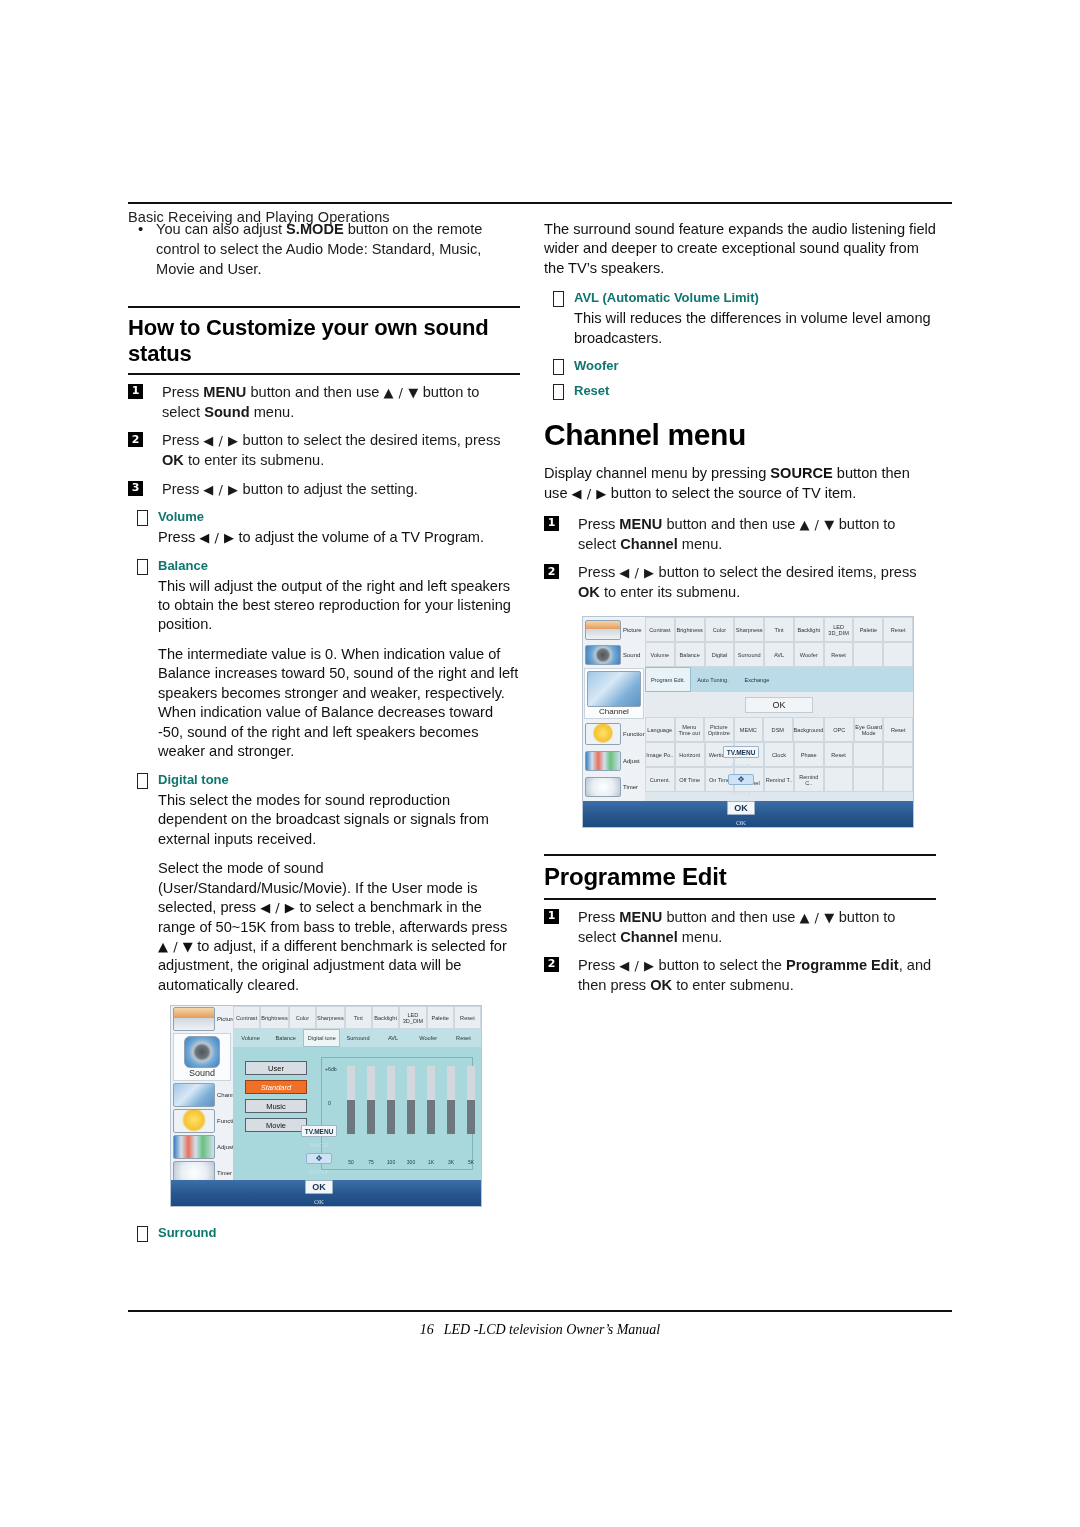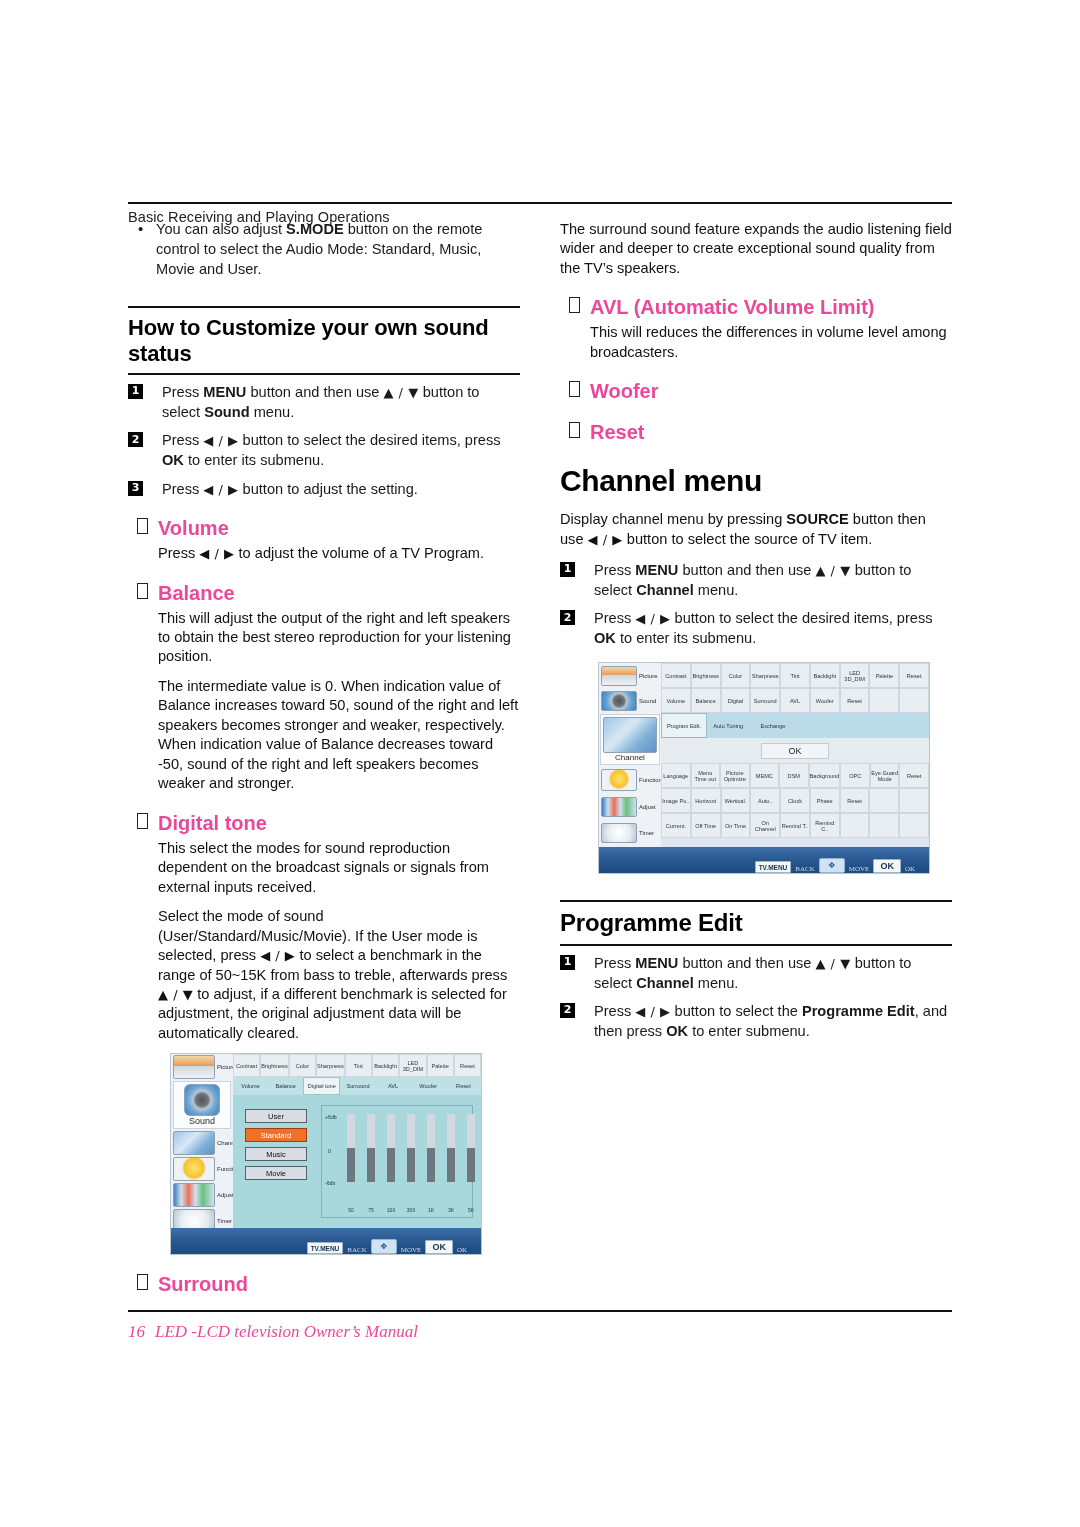--- a/index.html
+++ b/index.html
@@ -22,21 +22,21 @@
     font-size:14.5px; color:#222; letter-spacing:.1px;margin-top:31px;
   }
   .runrule{
     position:absolute; left:0; top:202px; width:824px; height:0;
     border-top:2.2px solid #111;
   }
 
   
   .col{ position:absolute; top:220px; width:392px; }
   .col-left{ left:0; }
-  .col-right{ left:432px; }
+  .col-right{ left:416px; }
 
   p, .bodytext{
     font-size:14.6px; line-height:1.335;
     margin:0 0 12px 0; color:#111;
     text-align:left;
   }
   b,strong{font-weight:bold;}
 
   
   .bullet{
@@ -65,21 +65,21 @@
     position:absolute; left:0; top:1px;
     width:15px;height:15px; background:#000; color:#fff;
     font-size:11px; font-weight:bold;
     display:flex;align-items:center;justify-content:center;
     font-family:"DejaVu Sans", sans-serif;
   }
 
   
   .subhead{
     position:relative; padding-left:30px;
-    font-size:20px; font-weight:bold; margin:18px 0 4px 0; color:#ec4899;
+    font-size:13px; font-weight:bold; margin:10px 0 4px 0; color:#0f766e;
   }
   .subhead .box{
     position:absolute; left:9px; top:1px;
     width:9px;height:14px; border:1.4px solid #222;
   }
   .subbody{
     padding-left:30px; font-size:14.6px; line-height:1.335;
     margin:0 0 10px 0;
   }
   .subbody p{margin:0 0 10px 0;}
@@ -112,22 +112,22 @@
 
   .osd-tabcell{
     background:#e9eef2; border:1px solid #cfd8de;
     font-size:5.6px; text-align:center; line-height:1.15;
     display:flex;align-items:center;justify-content:center;
     box-sizing:border-box; color:#30363c;
   }
   .osd-bottom{
     position:absolute;left:0;right:0;bottom:0;height:26px;
     background:linear-gradient(180deg,#3d6ea8 0%,#27568d 55%,#1d4a80 100%);
-    display:flex;align-items:flex-end;justify-content:flex-end;
-    gap:4px; padding-right:14px; box-sizing:border-box;
+    display:flex;align-items:center;justify-content:flex-end;
+    gap:4px; padding-right:14px; box-sizing:border-box;flex-direction:column;
   }
   .key{
     background:#f4f7f9;color:#16324f;border:1px solid #9fb4c6;
     font-size:6.5px;font-weight:bold;padding:1.5px 3px;border-radius:1px;
   }
   .keylabel{color:#cddcea;font-size:7px;font-family:"Liberation Serif",serif;}
   .dpad{
     width:24px;height:13px;position:relative;
     background:#cfe3f5;border:1px solid #8fb4d8;border-radius:2px;
     display:flex;align-items:center;justify-content:center;
@@ -152,21 +152,21 @@
   #osd1 .soundrow .s.sel{background:#eef5f6;border:1px solid #9ec4c9;}
   #osd1 .panel{
     position:absolute; left:62px; top:41px; right:0; bottom:26px;
     background:#a8d7dc;
   }
   .modebtn{
     width:60px;height:12px;background:#d7dde2;border:1px solid #55606a;
     font-size:7.5px;display:flex;align-items:center;justify-content:center;
     color:#111;margin-bottom:5px;
   }
-  .modebtn.sel{background:#ef7028;border-color:#9a3f12;color:#fff;}
+  .modebtn.sel{background:#ef7028;border-color:#9a3f12;color:#fff;font-style:italic;}
   .eqbox{
     position:absolute; left:88px; top:10px; right:8px; bottom:10px;
     border:1px solid #7fb3b9; background:#a8d7dc;
   }
   .eqbar{
     position:absolute; bottom:16px; width:8px; height:68px;
     background:#d3d8de;
   }
   .eqbar i{
     position:absolute;left:0;right:0;bottom:0;height:34px;
@@ -200,22 +200,23 @@
     font-size:9px;padding:2px 26px;color:#1c1c1c;
   }
 
   
   .footrule{
     position:absolute; left:0; top:1310px; width:824px; height:0;
     border-top:2.2px solid #111;
   }
   .footer{
     position:absolute; left:0; top:1322px; width:824px;
-    font-size:17px; font-style:italic; color:#ec4899;
+    font-size:14px; font-style:italic; color:#000000;
     font-family:"Liberation Serif", serif;
+    text-align:center;
   }
   .footer .pg{ margin-right:10px; }
 </style>
 </head>
 <body>
 
 <div class="page">
 
   <div class="runhead">Basic Receiving and Playing Operations</div>
   <div class="runrule"></div>

